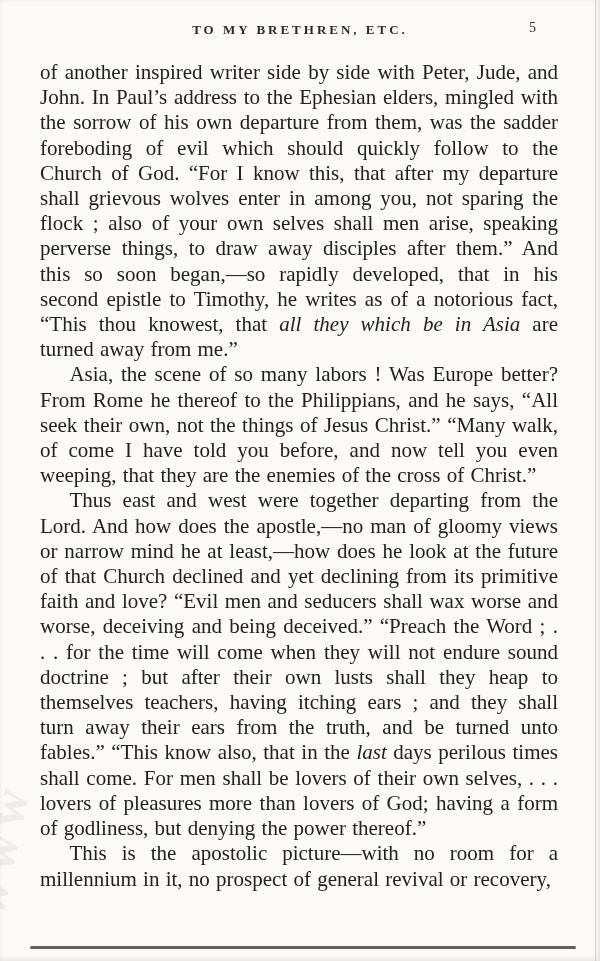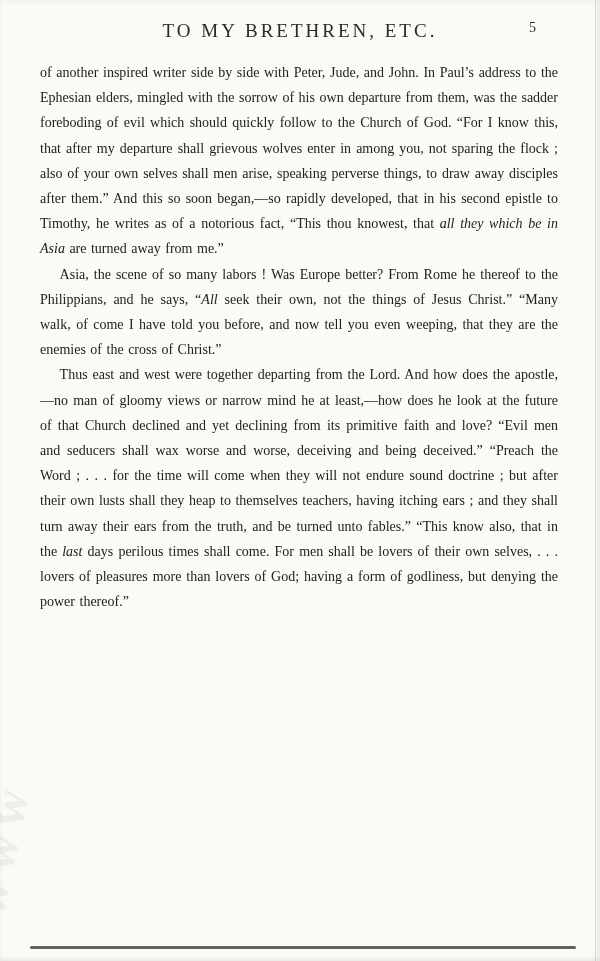--- a/index.html
+++ b/index.html
@@ -18,36 +18,36 @@
     overflow: hidden;
     box-shadow: inset -3px 0 6px rgba(0,0,0,0.06), inset 0 -2px 5px rgba(0,0,0,0.05);
   }
   .page-header {
     position: relative;
     padding-top: 20px;
     height: 34px;
     text-align: center;
   }
   .running-title {
-    font-size: 19px;
-    font-weight: normal;
+    font-size: 13px;
+    font-weight: bold;
     letter-spacing: 3px;
     color: #2a2a2a;
   }
   .page-number {
     position: absolute;
     top: 20px;
     right: 64px;
     font-size: 14px;
     color: #2a2a2a;
   }
   .text-block {
     position: relative;
     margin: 6px 42px 0 40px;
-    font-size: 14px;
+    font-size: 21px;
     line-height: 25.2px;
     text-align: justify;
     color: #222120;
     word-spacing: 1px;
   }
   .para {
     margin: 0;
   }
   .para.indent {
     text-indent: 1.4em;
@@ -89,22 +89,23 @@
 
 <div class="page">
 
   <header class="page-header">
     <span class="running-title">TO MY BRETHREN, ETC.</span>
     <span class="page-number">5</span>
   </header>
 
   <main class="text-block">
     <p class="para no-indent"><span>of another inspired writer side by side with Peter, Jude, and John.  In Paul’s address to the Ephesian elders, mingled with the sorrow of his own departure from them, was the sadder foreboding of evil which should quickly follow to the Church of God.  “For I know this, that after my departure shall grievous wolves enter in among you, not sparing the flock ; also of your own selves shall men arise, speaking perverse things, to draw away disciples after them.”  And this so soon began,—so rapidly developed, that in his second epistle to Timothy, he writes as of a notorious fact, “This thou knowest, that </span><span style="font-style: italic;">all they which be in Asia</span><span> are turned away from me.”</span></p>
-    <p class="para indent"><span>Asia, the scene of so many labors !  Was Europe better? From Rome he thereof to the Philippians, and he says, “</span><span style="font-style: italic;">All</span><span> seek their own, not the things of Jesus Christ.” “Many walk, of come I have told you before, and now tell you even weeping, that they are the enemies of the cross of Christ.”</span></p>
+    <p class="para indent"><span>Asia, the scene of so many labors !  Was Europe better? From Rome he thereof to the Philippians, and he says, “</span><span style="">All</span><span> seek their own, not the things of Jesus Christ.” “Many walk, of come I have told you before, and now tell you even weeping, that they are the enemies of the cross of Christ.”</span></p>
     <p class="para indent"><span>Thus east and west were together departing from the Lord.  And how does the apostle,—no man of gloomy views or narrow mind he at least,—how does he look at the future of that Church declined and yet declining from its primitive faith and love?  “Evil men and seducers shall wax worse and worse, deceiving and being deceived.” “Preach the Word ; . . . for the time will come when they will not endure sound doctrine ; but after their own lusts shall they heap to themselves teachers, having itching ears ; and they shall turn away their ears from the truth, and be turned unto fables.”  “This know also, that in the </span><span style="font-style: italic;">last</span><span> days perilous times shall come.  For men shall be lovers of their own selves, . . . lovers of pleasures more than lovers of God; having a form of godliness, but denying the power thereof.”</span></p>
+    <p class="para indent"><span>This is the apostolic picture—with no room for a millennium in it, no prospect of general revival or recovery,</span></p>
   </main>
 
   <div class="watermark">www</div>
 
   <div class="scan-bottom-line"></div>
   <div class="scan-right-edge"></div>
 
 </div>
 
 </body></html>

